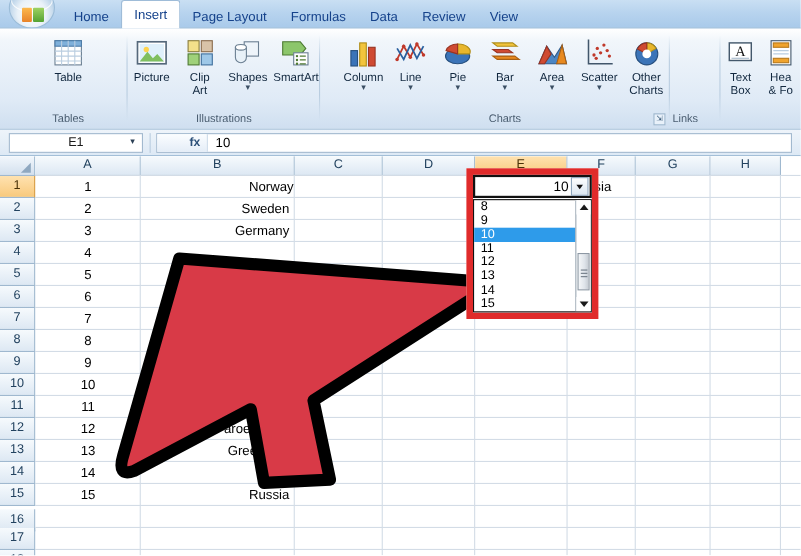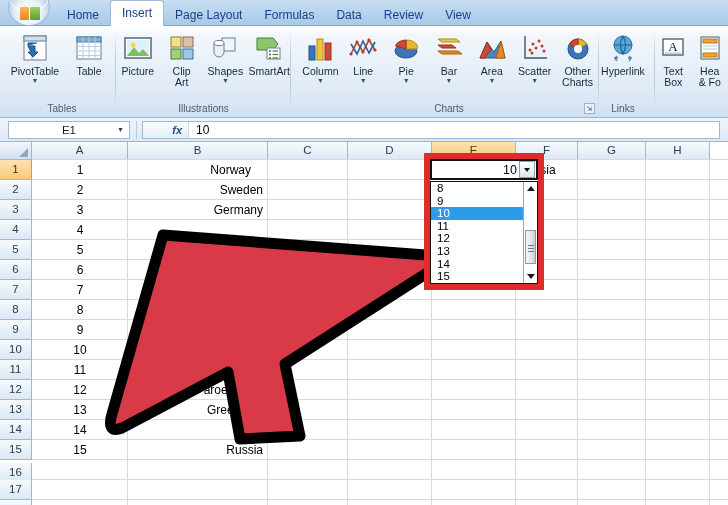--- a/index.html
+++ b/index.html
@@ -98,21 +98,21 @@
   }
   .namebox .dd { position: absolute; right: 5px; font-size: 7px; color:#2b3f55; }
   .fsep { width: 1px; height: 18px; background: #b9cde0; margin: 0 5px 0 6px; }
   .fxwrap {
     flex: 1; height: 18px; margin-right: 8px; display: flex; align-items: center;
     background: #fff; border: 1px solid #a2b9cf;
   }
   .fxcancel {
     width: 46px; height: 16px; display: flex; align-items: center; justify-content: flex-end;
     background: linear-gradient(180deg,#fbfdff,#e4edf7); border-right: 1px solid #cddbe9;
-    padding-right: 6px; font-size: 11px; font-style: italic; color: #2b4f78; font-weight: bold;
+    padding-right: 6px; font-size: 11px; color: #2b4f78; font-weight: bold;
   }
   .fxval { padding-left: 7px; font-size: 12px; color: #000; }
 
   
   .sheet { position: absolute; left: 0; top: 142px; width: 728px; height: 363px; background: #fff; overflow: hidden; }
   .corner {
     position: absolute; left: 0; top: 0; width: 32px; height: 18px;
     background: linear-gradient(180deg,#f2f7fc,#d3e0ee);
     border-right: 1px solid #9fb8cf; border-bottom: 1px solid #9fb8cf;
   }
@@ -228,30 +228,20 @@
         <div class="tab">Review</div>
         <div class="tab">View</div>
       </div>
   </div>
 
   <div class="ribbon" id="ribbon">
       <div class="grp" style="left: 8px; width: 108px;">
         <div class="items">
           <div class="btn">
             <div class="ico"><svg viewBox="0 0 32 32" width="32" height="32">
-                <rect x="5" y="4" width="22" height="24" fill="#fff" stroke="#6b7f92"></rect>
-                <rect x="5" y="4" width="22" height="5" fill="#cfe0ef" stroke="#6b7f92"></rect>
-                <line x1="13" y1="9" x2="13" y2="28" stroke="#9fb3c6"></line>
-                <path d="M9 14 h7 v6 h3 l-5 5 l-5-5 h3 z M9 14 v-3 h9" fill="#2a6fb5" stroke="#1d4f85" stroke-width="1"></path>
-              </svg></div>
-            <div class="cap">PivotTable</div>
-            <div class="caret">▼</div>
-          </div>
-          <div class="btn">
-            <div class="ico"><svg viewBox="0 0 32 32" width="32" height="32">
                 <rect x="4" y="5" width="24" height="22" fill="#fff" stroke="#6b7f92"></rect>
                 <rect x="4" y="5" width="24" height="5" fill="#7fb0da" stroke="#4d7ca8"></rect>
                 <line x1="4" y1="14.5" x2="28" y2="14.5" stroke="#b9cde0"></line>
                 <line x1="4" y1="19" x2="28" y2="19" stroke="#b9cde0"></line>
                 <line x1="4" y1="23.5" x2="28" y2="23.5" stroke="#b9cde0"></line>
                 <line x1="10" y1="5" x2="10" y2="27" stroke="#b9cde0"></line>
                 <line x1="16" y1="5" x2="16" y2="27" stroke="#b9cde0"></line>
                 <line x1="22" y1="5" x2="22" y2="27" stroke="#b9cde0"></line>
               </svg></div>
             <div class="cap">Table</div>
@@ -300,21 +290,21 @@
                 <line x1="19.5" y1="22.5" x2="25" y2="22.5" stroke="#4f7a33" stroke-width="1.2"></line>
                 <circle cx="17" cy="26" r="1.1" fill="#4f7a33"></circle>
                 <line x1="19.5" y1="26" x2="25" y2="26" stroke="#4f7a33" stroke-width="1.2"></line>
               </svg></div>
             <div class="cap">SmartArt</div>
           </div>
         </div>
         <div class="glabel">Illustrations</div>
         <div class="sep"></div>
       </div>
-      <div class="grp" style="left: 299px; width: 300px;">
+      <div class="grp" style="left: 309px; width: 300px;">
         <div class="items">
           <div class="btn">
             <div class="ico"><svg viewBox="0 0 32 32" width="32" height="32">
                 <rect x="5" y="14" width="6" height="14" fill="#3b74b8" stroke="#27507f"></rect>
                 <rect x="13" y="7" width="6" height="21" fill="#f2c43d" stroke="#b08d18"></rect>
                 <rect x="21" y="11" width="6" height="17" fill="#cf4a32" stroke="#983322"></rect>
               </svg></div>
             <div class="cap">Column</div>
             <div class="caret">▼</div>
           </div>
@@ -381,31 +371,20 @@
               </svg></div>
             <div class="cap">Other
 Charts</div>
           </div>
         </div>
         <div class="glabel">Charts</div>
         <div class="dlg">⇲</div>
         <div class="sep"></div>
       </div>
       <div class="grp" style="left: 591px; width: 64px;">
-        <div class="items">
-          <div class="btn">
-            <div class="ico"><svg viewBox="0 0 32 32" width="32" height="32">
-                <circle cx="16" cy="13" r="9" fill="#5aa7d8" stroke="#2d6ea3"></circle>
-                <path d="M7 13 h18 M16 4 q5 9 0 18 q-5 -9 0 -18" fill="none" stroke="#1f5d8f" stroke-width="1.1"></path>
-                <path d="M7 26 h4 M21 26 h4" stroke="#4a7fa8" stroke-width="1.4"></path>
-                <path d="M10 24 a3 3 0 0 0 0 5 M22 24 a3 3 0 0 1 0 5" fill="none" stroke="#4a7fa8" stroke-width="1.4"></path>
-              </svg></div>
-            <div class="cap">Hyperlink</div>
-          </div>
-        </div>
         <div class="glabel">Links</div>
         <div class="sep"></div>
       </div>
       <div class="grp" style="left: 655px; width: 73px;">
         <div class="items">
           <div class="btn">
             <div class="ico"><svg viewBox="0 0 32 32" width="32" height="32">
                 <rect x="6" y="7" width="20" height="16" fill="#fff" stroke="#44586c" stroke-width="1.3"></rect>
                 <text x="16" y="19" font-size="13" text-anchor="middle" fill="#111" font-family="Liberation Serif, serif">A</text>
                 <line x1="8" y1="21" x2="24" y2="21" stroke="#9fb3c6"></line>
@@ -496,21 +475,21 @@
         <div class="hline" style="top: 179px;"></div>
         <div class="hline" style="top: 199px;"></div>
         <div class="hline" style="top: 219px;"></div>
         <div class="hline" style="top: 239px;"></div>
         <div class="hline" style="top: 259px;"></div>
         <div class="hline" style="top: 279px;"></div>
         <div class="hline" style="top: 299px;"></div>
         <div class="hline" style="top: 319px;"></div>
         <div class="hline" style="top: 339px;"></div>
         <div class="cell ctr" style="left: 0px; width: 96px; top: 0px;">1</div>
-        <div class="cell" style="left: 84px; width: 140px; top: 0px;">Norway</div>
+        <div class="cell" style="left: 100px; width: 140px; top: 0px;">Norway</div>
         <div class="cell" style="left: 484px; width: 62px; top: 0px; text-align: left; padding-left: 3px;">Russia</div>
         <div class="cell ctr" style="left: 0px; width: 96px; top: 20px;">2</div>
         <div class="cell" style="left: 96px; width: 140px; top: 20px;">Sweden</div>
         <div class="cell ctr" style="left: 0px; width: 96px; top: 40px;">3</div>
         <div class="cell" style="left: 96px; width: 140px; top: 40px;">Germany</div>
         <div class="cell ctr" style="left: 0px; width: 96px; top: 60px;">4</div>
         <div class="cell ctr" style="left: 0px; width: 96px; top: 80px;">5</div>
         <div class="cell ctr" style="left: 0px; width: 96px; top: 100px;">6</div>
         <div class="cell" style="left: 96px; width: 140px; top: 100px;">United K</div>
         <div class="cell ctr" style="left: 0px; width: 96px; top: 120px;">7</div>

